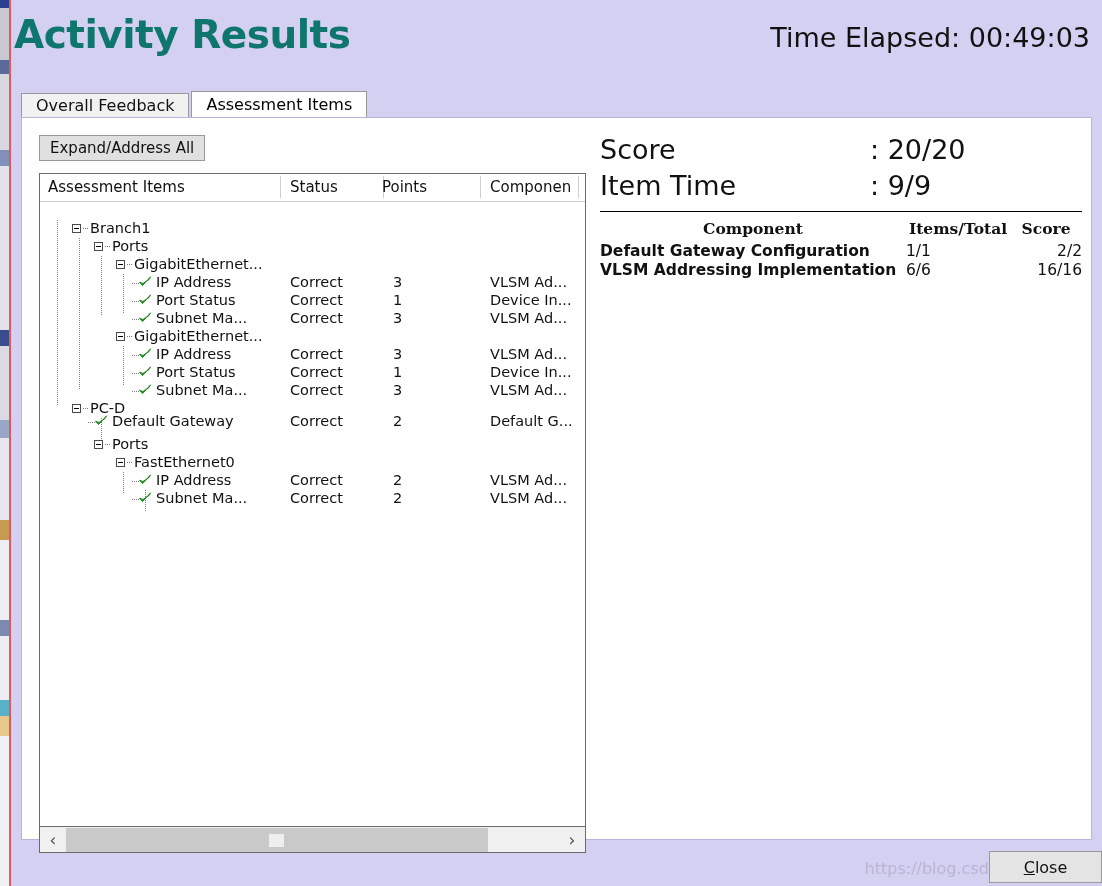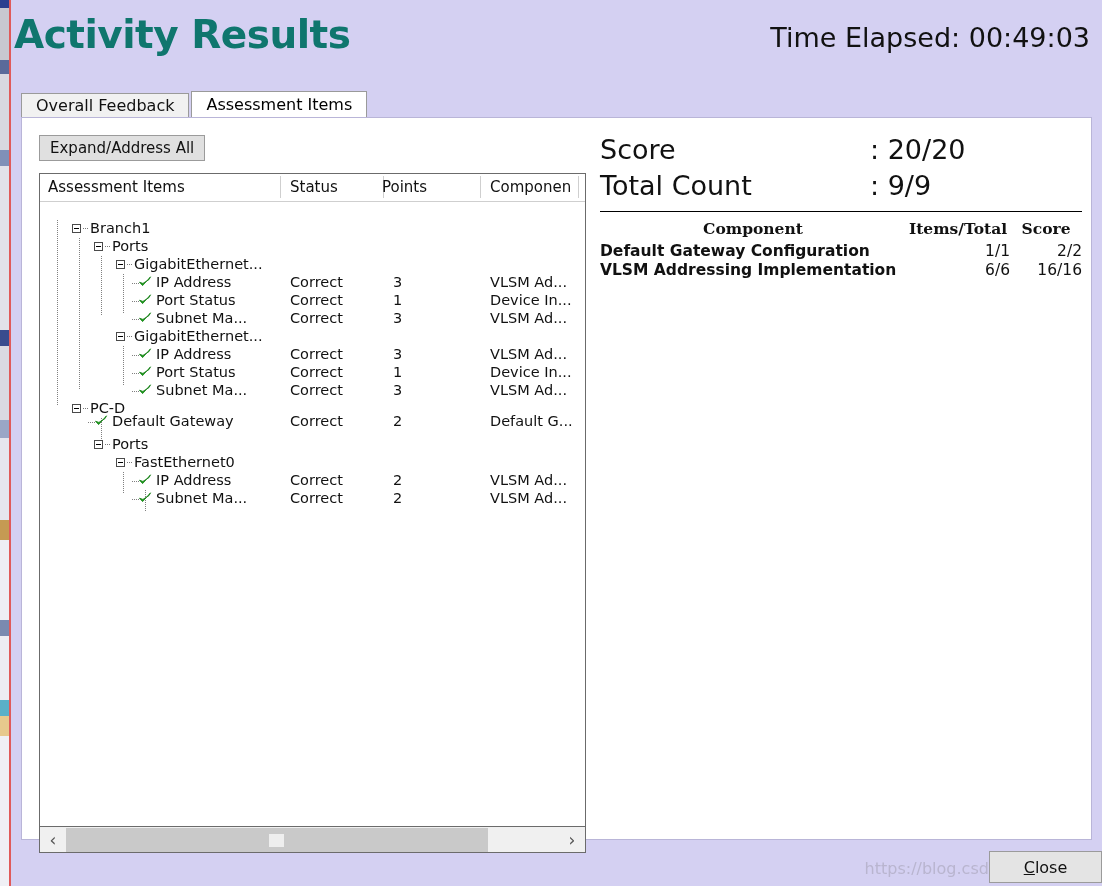--- a/index.html
+++ b/index.html
@@ -314,21 +314,21 @@
   }
   #summary-table th {
     font-weight: bold;
     padding: 1px 0 3px 0;
     font-family: "DejaVu Serif", serif;
   }
   #summary-table td {
     padding: 0.5px 0;
   }
   .st-comp { text-align: left; font-weight: bold; }
-  .st-items { text-align: right; width: 104px; }
+  .st-items { text-align: left; width: 104px; }
   .st-score { text-align: right; width: 72px; }
   #summary-table thead .st-comp { text-align: center; }
   #summary-table thead .st-items,
   #summary-table thead .st-score { text-align: center; }
 
   
   #close-button {
     position: absolute;
     left: 978px; top: 851px;
     width: 113px; height: 32px;
@@ -551,21 +551,21 @@
       </div>
       <div class="sb-arrow">›</div>
     </div>
 
     <div id="score-block">
       <div class="score-row">
         <span class="score-label">Score</span>
         <span class="score-value">: 20/20</span>
       </div>
       <div class="score-row">
-        <span class="score-label">Total Count</span>
+        <span class="score-label">Item Time</span>
         <span class="score-value">: 9/9</span>
       </div>
     </div>
 
     <div id="summary-rule"></div>
 
     <table id="summary-table">
       <thead>
         <tr>
           <th class="st-comp">Component</th>

